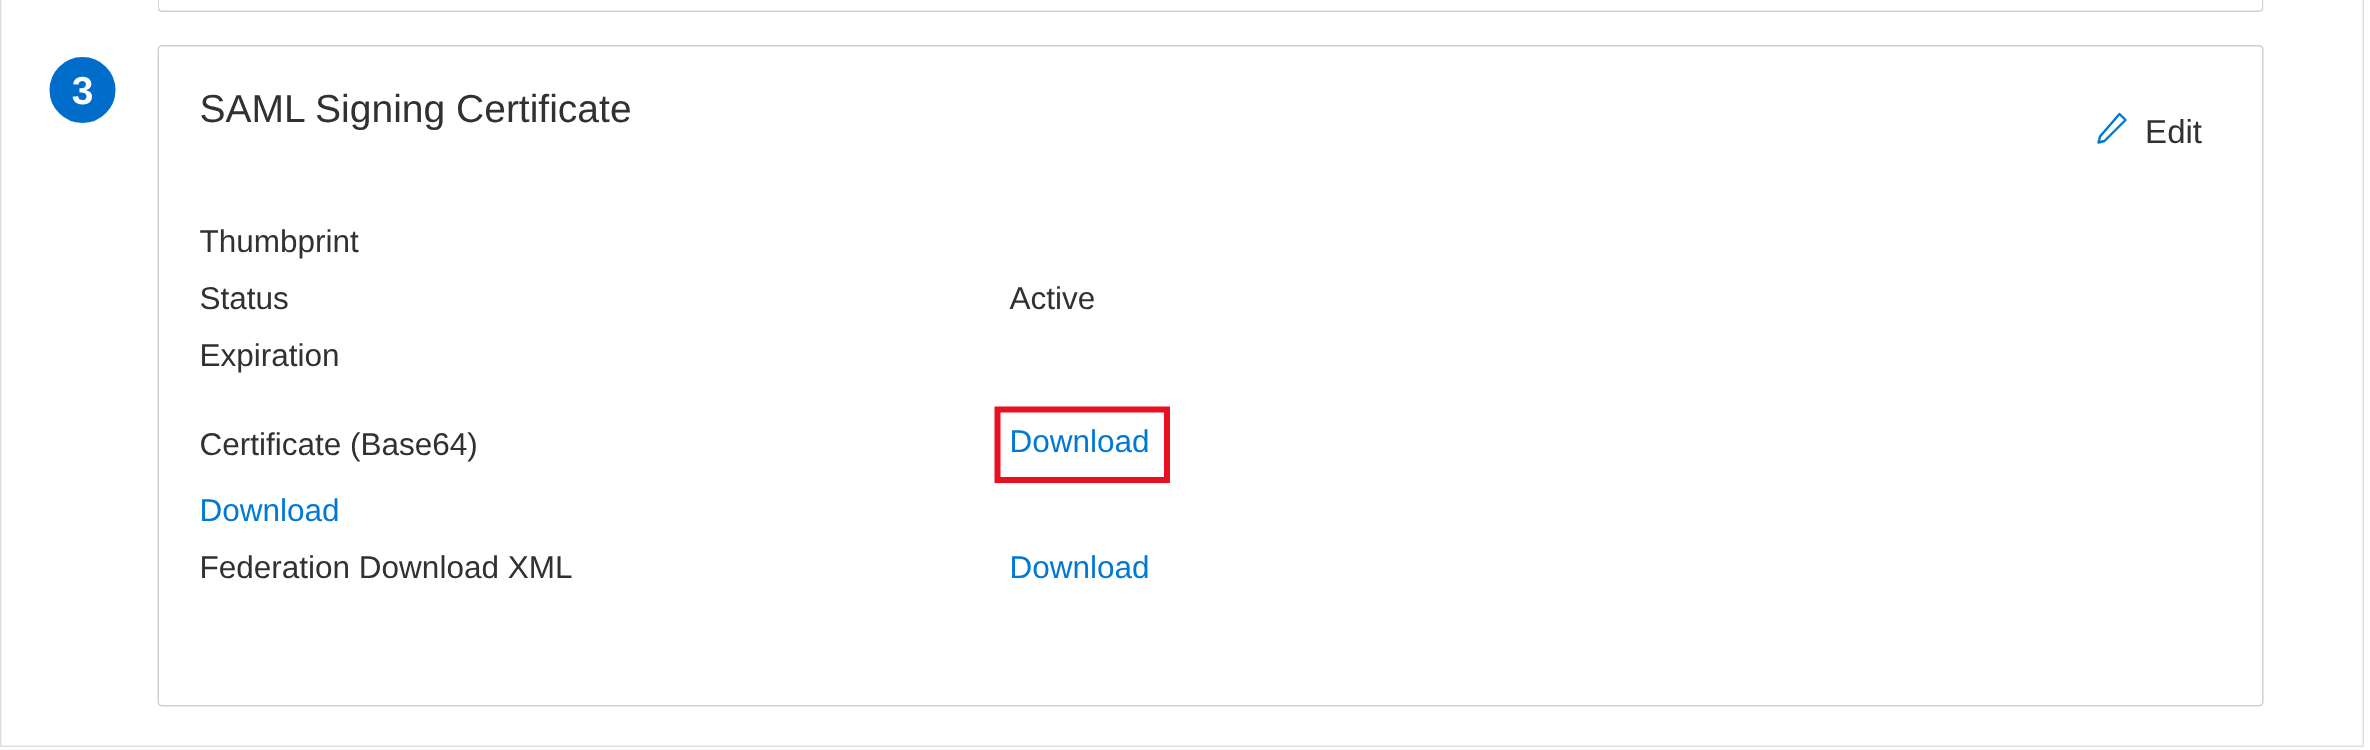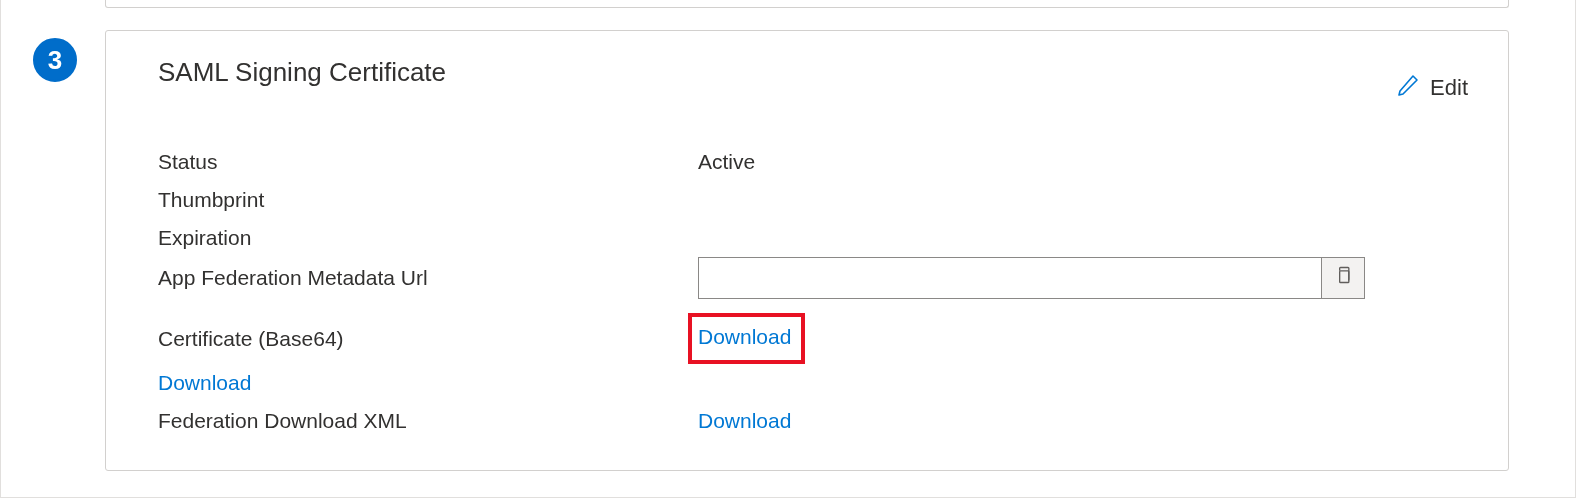--- a/index.html
+++ b/index.html
@@ -55,21 +55,21 @@
     justify-content: center;
   }
   .card {
     position: absolute;
     top: 30px;
     left: 104px;
     right: 66px;
     bottom: 26px;
     border: 1px solid #d2d0ce;
     border-radius: 3px;
-    padding: 26px 36px 26px 52px;
+    padding: 26px 36px 26px 27px;
   }
   .card-header {
     display: flex;
     align-items: flex-start;
     justify-content: space-between;
     margin-bottom: 40px;
   }
   .card-title {
     font-size: 26px;
     font-weight: 400;
@@ -169,50 +169,34 @@
         <span>
           <svg viewBox="0 0 24 24" fill="none" stroke-width="1.6" stroke-linecap="round" stroke-linejoin="round">
             <path d="M17 3l4 4L7 21l-4 1 1-4L17 3z"></path>
           </svg>
         </span>
         <span>Edit</span>
       </div>
     </div>
 
     <div class="row">
+      <div class="label-col">Thumbprint</div>
+      <div class="value-col"></div>
+    </div>
+
+    <div class="row">
       <div class="label-col">Status</div>
       <div class="value-col">Active</div>
     </div>
 
     <div class="row">
-      <div class="label-col">Thumbprint</div>
-      <div class="value-col"></div>
-    </div>
-
-    <div class="row">
       <div class="label-col">Expiration</div>
     </div>
 
 
-    <div class="row">
-      <div class="label-col">App Federation Metadata Url</div>
-      <div class="value-col">
-        <div class="url-group">
-          <input class="url-input" type="text" readonly="" value="" style="">
-          <div class="copy-button">
-            <span>
-              <svg viewBox="0 0 24 24" stroke-width="1.6">
-                <rect x="8" y="7" width="11" height="14" rx="1"></rect>
-                <path d="M8 7 V4 a1 1 0 0 1 1 -1 h9 a1 1 0 0 1 1 1 v13 a1 1 0 0 1 -1 1" fill="none"></path>
-              </svg>
-            </span>
-          </div>
-        </div>
-      </div>
-    </div>
 
     <div class="spacer-small"></div>
 
     <div class="row">
       <div class="label-col">Certificate (Base64)</div>
       <div class="value-col">
         <span class="download-highlight">
           <span class="download-link">Download</span>
         </span>
       </div>

